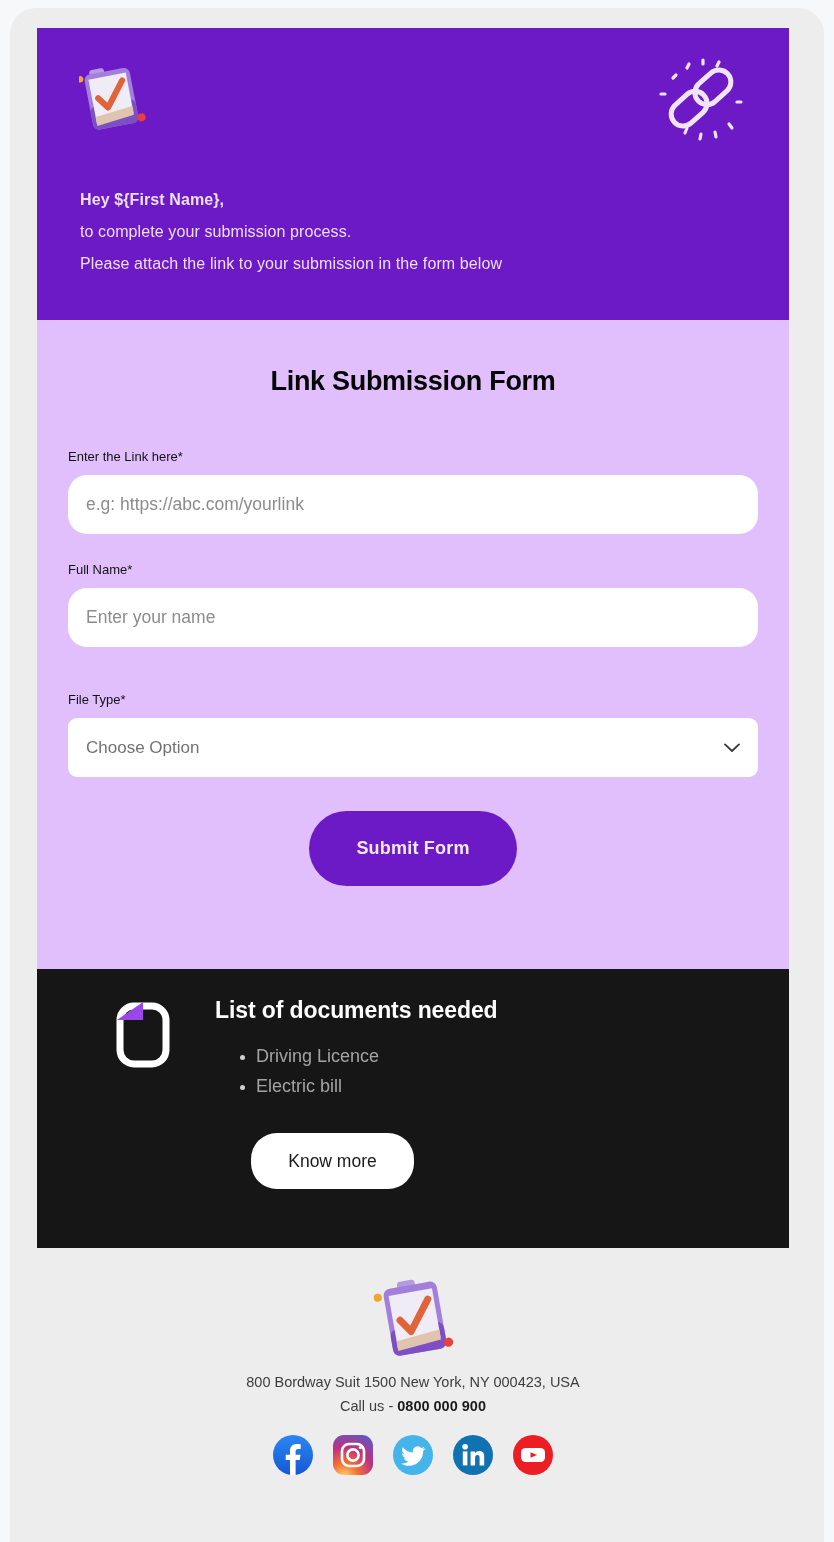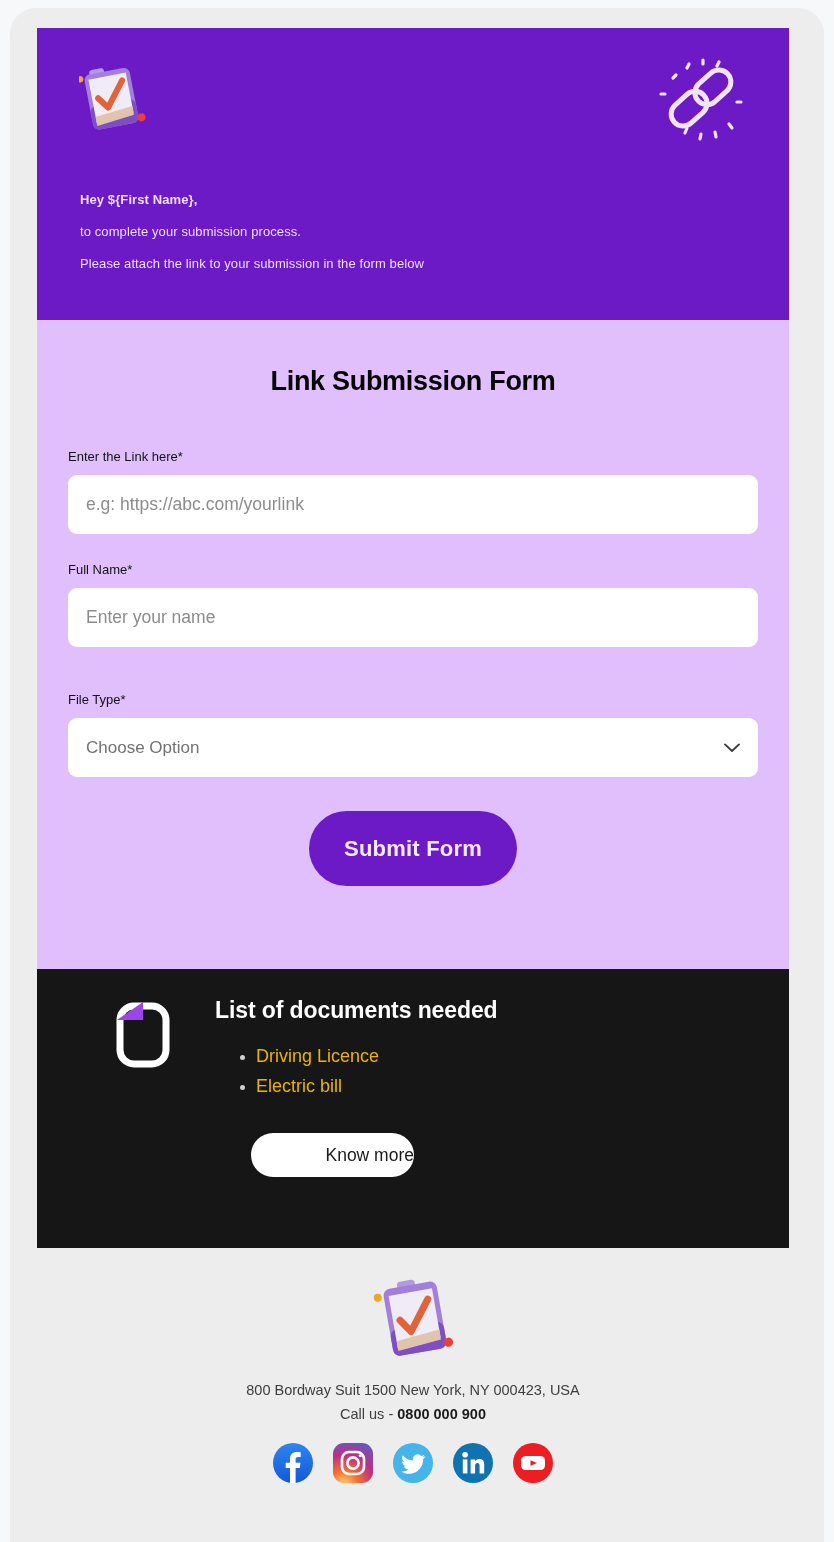--- a/index.html
+++ b/index.html
@@ -48,21 +48,21 @@
     width: 72px;
     height: 80px;
   }
 
   #hero-copy {
     position: absolute;
     left: 43px;
     top: 156px;
     width: 540px;
     color: #eddff7;
-    font-size: 13px;
+    font-size: 16px;
     line-height: 32px;
     letter-spacing: .1px;
   }
   #hero-greeting { font-weight: 700; display: block; }
   #hero-line-1, #hero-line-2 { display: block; font-weight: 400; }
 
   #hero-chain-icon {
     position: absolute;
     right: 38px;
     top: 22px;
@@ -100,21 +100,21 @@
   #link-field-block { margin-top: 52px; }
   #name-field-block { margin-top: 28px; }
   #filetype-field-block { margin-top: 45px; }
 
   .text-input {
     display: block;
     width: 100%;
     height: 59px;
     background: #ffffff;
     border: none;
-    border-radius: 9px;
+    border-radius: 19px;
     padding: 0 18px;
     font-family: "Liberation Sans", sans-serif;
     font-size: 17.5px;
     color: #2a2a2a;
     outline: none;
   }
   .text-input::placeholder { color: #8c8c8c; }
 
   #filetype-select-wrap { position: relative; }
   #filetype-select {
@@ -144,21 +144,21 @@
   #submit-form-button {
     display: block;
     margin: 34px auto 0;
     width: 208px;
     height: 75px;
     background: #6c19c6;
     color: #f3e9fb;
     border: none;
     border-radius: 40px;
     font-family: "Liberation Sans", sans-serif;
-    font-size: 22px;
+    font-size: 18px;
     font-weight: 700;
     cursor: pointer;
     letter-spacing: .2px;
   }
 
   
   #docs-section {
     position: absolute;
     left: 27px;
     top: 961px;
@@ -188,60 +188,59 @@
     color: #ffffff;
     letter-spacing: -.1px;
   }
 
   #docs-list {
     margin-top: 17px;
     padding-left: 41px;
     list-style: disc;
   }
   #docs-list li {
-    color: #eab308;
+    color: #a3a3a3;
     font-size: 18px;
     line-height: 30px;
   }
   #docs-list li::marker { color: #cfcfcf; font-size: 15px; }
 
   #know-more-button {
     margin-top: 32px;
     margin-left: 36px;
     width: 163px;
-    height: 44px;
+    height: 56px;
     background: #ffffff;
     color: #1a1a1a;
     border: none;
     border-radius: 26px;
     font-family: "Liberation Sans", sans-serif;
     font-size: 17.5px;
     cursor: pointer;
-    text-align: right;
   }
 
   
   #footer {
     position: absolute;
     left: 27px;
     top: 1240px;
     width: 752px;
     height: 294px;
     background: #ededed;
     text-align: center;
   }
 
   #footer-clipboard-icon {
     margin: 24px auto 0;
     width: 84px;
     height: 94px;
   }
 
   #footer-address {
-    margin-top: 12px;
+    margin-top: 4px;
     font-size: 14.5px;
     color: #3d3d3d;
     line-height: 24px;
   }
   #footer-callus {
     font-size: 14.5px;
     color: #3d3d3d;
     line-height: 24px;
   }
   #footer-phone { font-weight: 700; color: #1b1b1b; }

